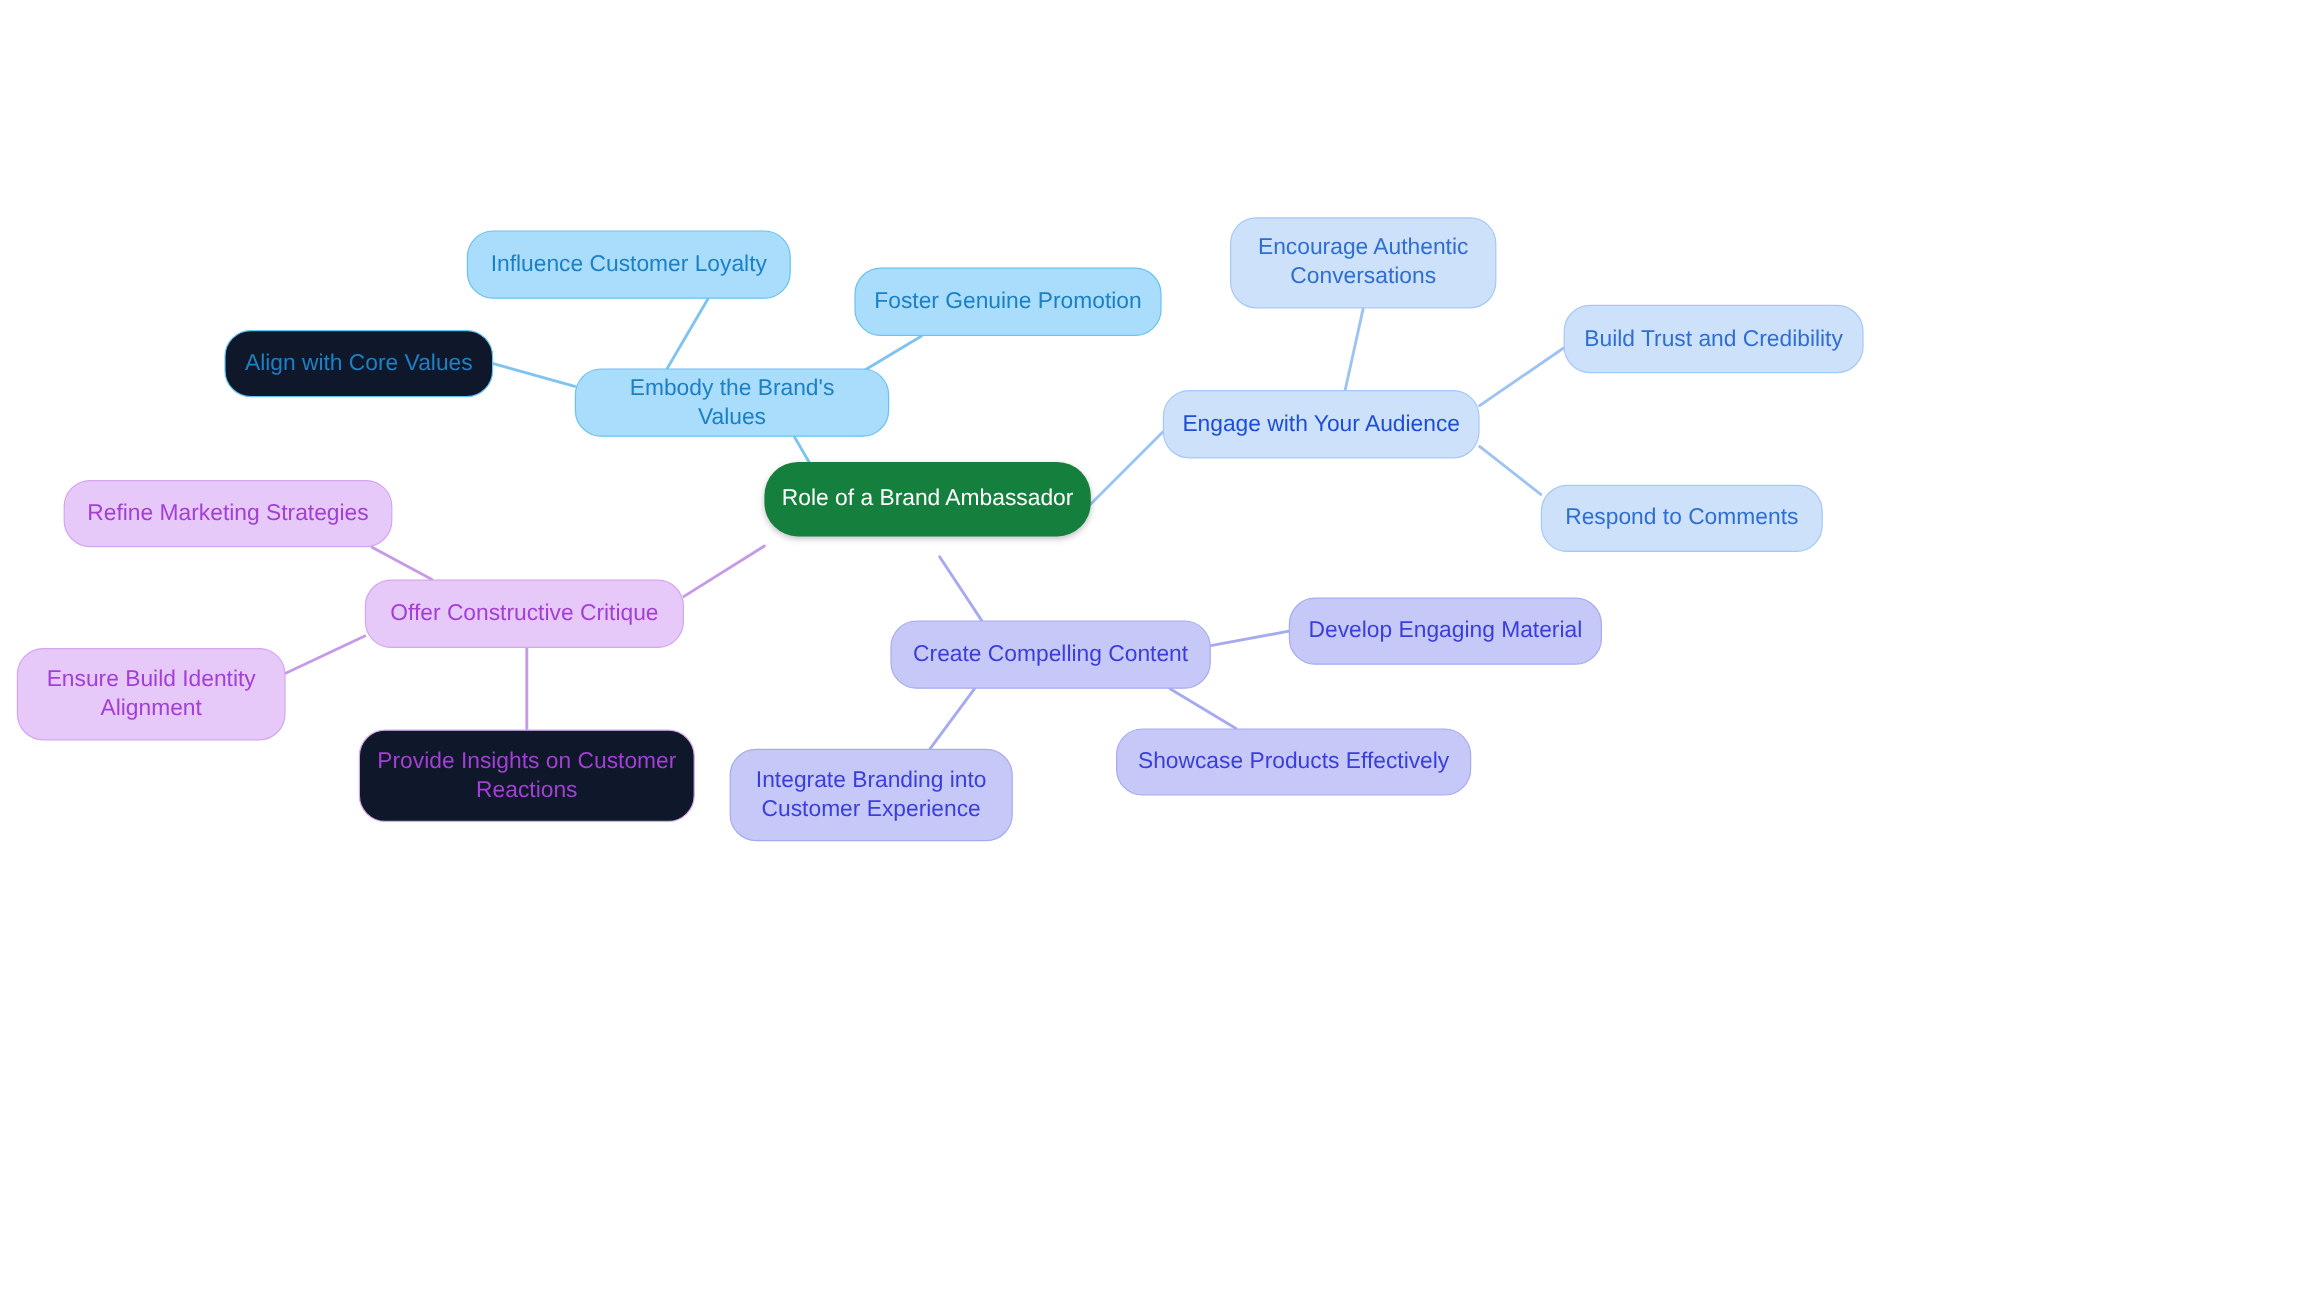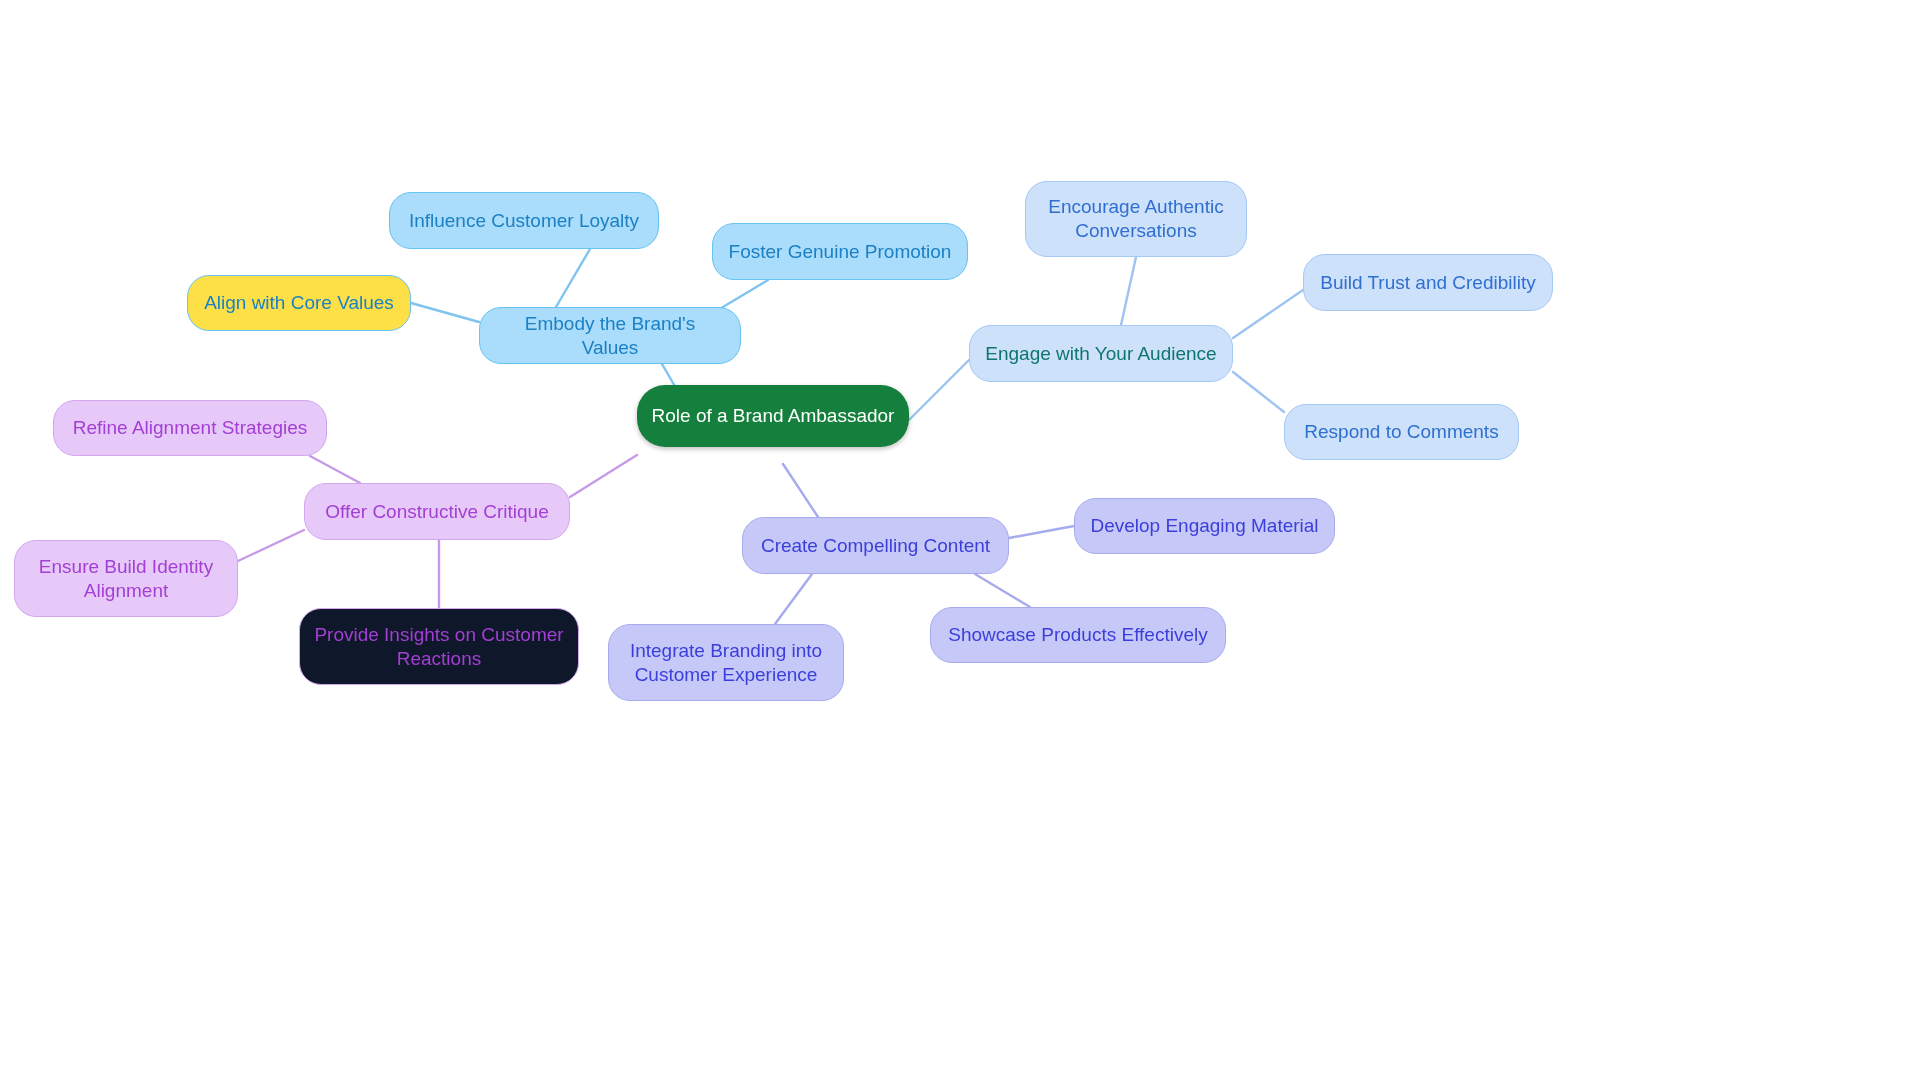--- a/index.html
+++ b/index.html
@@ -65,32 +65,32 @@
       <path d="M 975 574 L 1030 607" stroke="#a6aaef" stroke-width="2.4" fill="none" stroke-linecap="round"></path>
       <path d="M 812 574 L 775 624" stroke="#a6aaef" stroke-width="2.4" fill="none" stroke-linecap="round"></path>
       <path d="M 360 483 L 310 456" stroke="#c79ae8" stroke-width="2.4" fill="none" stroke-linecap="round"></path>
       <path d="M 304 530 L 238 561" stroke="#c79ae8" stroke-width="2.4" fill="none" stroke-linecap="round"></path>
       <path d="M 439 540 L 439 608" stroke="#c79ae8" stroke-width="2.4" fill="none" stroke-linecap="round"></path>
     </svg>
   <div id="node-layer">
       <div class="node node-root" style="left: 637px; top: 385px; width: 272px; height: 62px; background: #15803d; border-color: rgb(15, 23, 32); color: rgb(255, 255, 255); font-size: 19px;">Role of a Brand Ambassador</div>
       <div class="node" style="left: 479px; top: 307px; width: 262px; height: 57px; background: rgb(170, 220, 251); border-color: rgb(103, 195, 240); color: rgb(28, 129, 196); font-size: 19px;">Embody the Brand's Values</div>
       <div class="node" style="left: 389px; top: 192px; width: 270px; height: 57px; background: rgb(170, 220, 251); border-color: rgb(103, 195, 240); color: rgb(28, 129, 196); font-size: 19px;">Influence Customer Loyalty</div>
-      <div class="node" style="left: 187px; top: 275px; width: 224px; height: 56px; background: #fde047; border-color: rgb(103, 195, 240); color: rgb(28, 129, 196); font-size: 19px;">Align with Core Values</div>
+      <div class="node" style="left: 187px; top: 275px; width: 224px; height: 56px; background: #0f172a; border-color: rgb(103, 195, 240); color: rgb(28, 129, 196); font-size: 19px;">Align with Core Values</div>
       <div class="node" style="left: 712px; top: 223px; width: 256px; height: 57px; background: rgb(170, 220, 251); border-color: rgb(103, 195, 240); color: rgb(28, 129, 196); font-size: 19px;">Foster Genuine Promotion</div>
-      <div class="node" style="left: 969px; top: 325px; width: 264px; height: 57px; background: rgb(205, 225, 251); border-color: rgb(165, 200, 245); color: #0f766e; font-size: 19px; text-align: center;">Engage with Your Audience</div>
+      <div class="node" style="left: 969px; top: 325px; width: 264px; height: 57px; background: rgb(205, 225, 251); border-color: rgb(165, 200, 245); color: #1d4ed8; font-size: 19px; text-align: center;">Engage with Your Audience</div>
       <div class="node" style="left: 1025px; top: 181px; width: 222px; height: 76px; background: rgb(205, 225, 251); border-color: rgb(165, 200, 245); color: rgb(47, 111, 208); font-size: 19px;">Encourage Authentic
 Conversations</div>
       <div class="node" style="left: 1303px; top: 254px; width: 250px; height: 57px; background: rgb(205, 225, 251); border-color: rgb(165, 200, 245); color: rgb(47, 111, 208); font-size: 19px;">Build Trust and Credibility</div>
       <div class="node" style="left: 1284px; top: 404px; width: 235px; height: 56px; background: rgb(205, 225, 251); border-color: rgb(165, 200, 245); color: rgb(47, 111, 208); font-size: 19px;">Respond to Comments</div>
       <div class="node" style="left: 742px; top: 517px; width: 267px; height: 57px; background: rgb(198, 201, 247); border-color: rgb(167, 171, 238); color: rgb(59, 62, 219); font-size: 19px;">Create Compelling Content</div>
       <div class="node" style="left: 1074px; top: 498px; width: 261px; height: 56px; background: rgb(198, 201, 247); border-color: rgb(167, 171, 238); color: rgb(59, 62, 219); font-size: 19px;">Develop Engaging Material</div>
       <div class="node" style="left: 930px; top: 607px; width: 296px; height: 56px; background: rgb(198, 201, 247); border-color: rgb(167, 171, 238); color: rgb(59, 62, 219); font-size: 19px;">Showcase Products Effectively</div>
       <div class="node" style="left: 608px; top: 624px; width: 236px; height: 77px; background: rgb(198, 201, 247); border-color: rgb(167, 171, 238); color: rgb(59, 62, 219); font-size: 19px;">Integrate Branding into
 Customer Experience</div>
       <div class="node" style="left: 304px; top: 483px; width: 266px; height: 57px; background: rgb(231, 201, 249); border-color: rgb(211, 166, 239); color: rgb(163, 63, 212); font-size: 19px;">Offer Constructive Critique</div>
-      <div class="node" style="left: 53px; top: 400px; width: 274px; height: 56px; background: rgb(231, 201, 249); border-color: rgb(211, 166, 239); color: rgb(163, 63, 212); font-size: 19px;">Refine Alignment Strategies</div>
+      <div class="node" style="left: 53px; top: 400px; width: 274px; height: 56px; background: rgb(231, 201, 249); border-color: rgb(211, 166, 239); color: rgb(163, 63, 212); font-size: 19px;">Refine Marketing Strategies</div>
       <div class="node" style="left: 14px; top: 540px; width: 224px; height: 77px; background: rgb(231, 201, 249); border-color: rgb(211, 166, 239); color: rgb(163, 63, 212); font-size: 19px;">Ensure Build Identity
 Alignment</div>
       <div class="node" style="left: 299px; top: 608px; width: 280px; height: 77px; background: #0f172a; border-color: rgb(211, 166, 239); color: rgb(163, 63, 212); font-size: 19px;">Provide Insights on Customer
 Reactions</div>
     </div>
 </div>
 
 </body></html>

